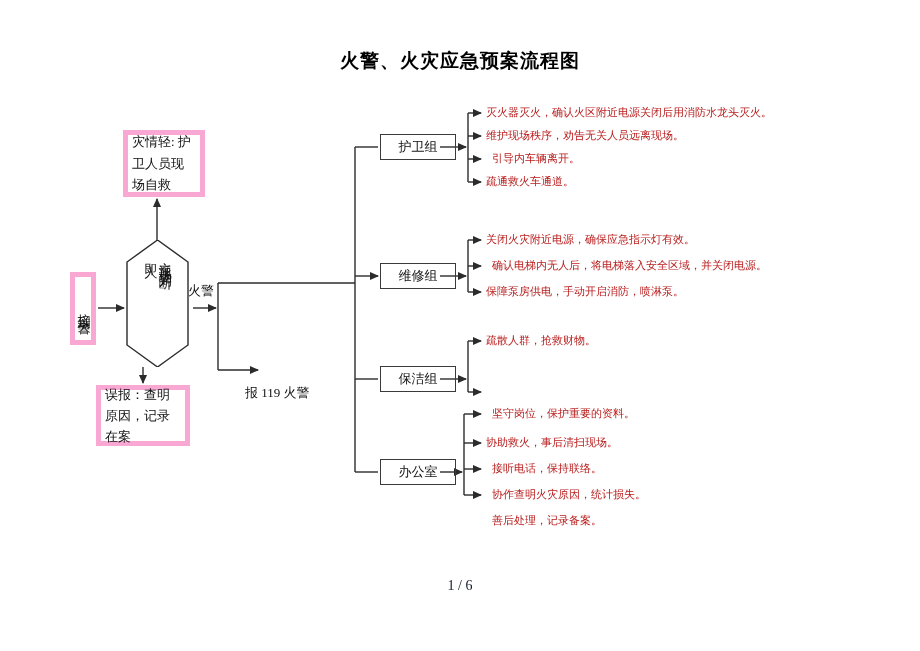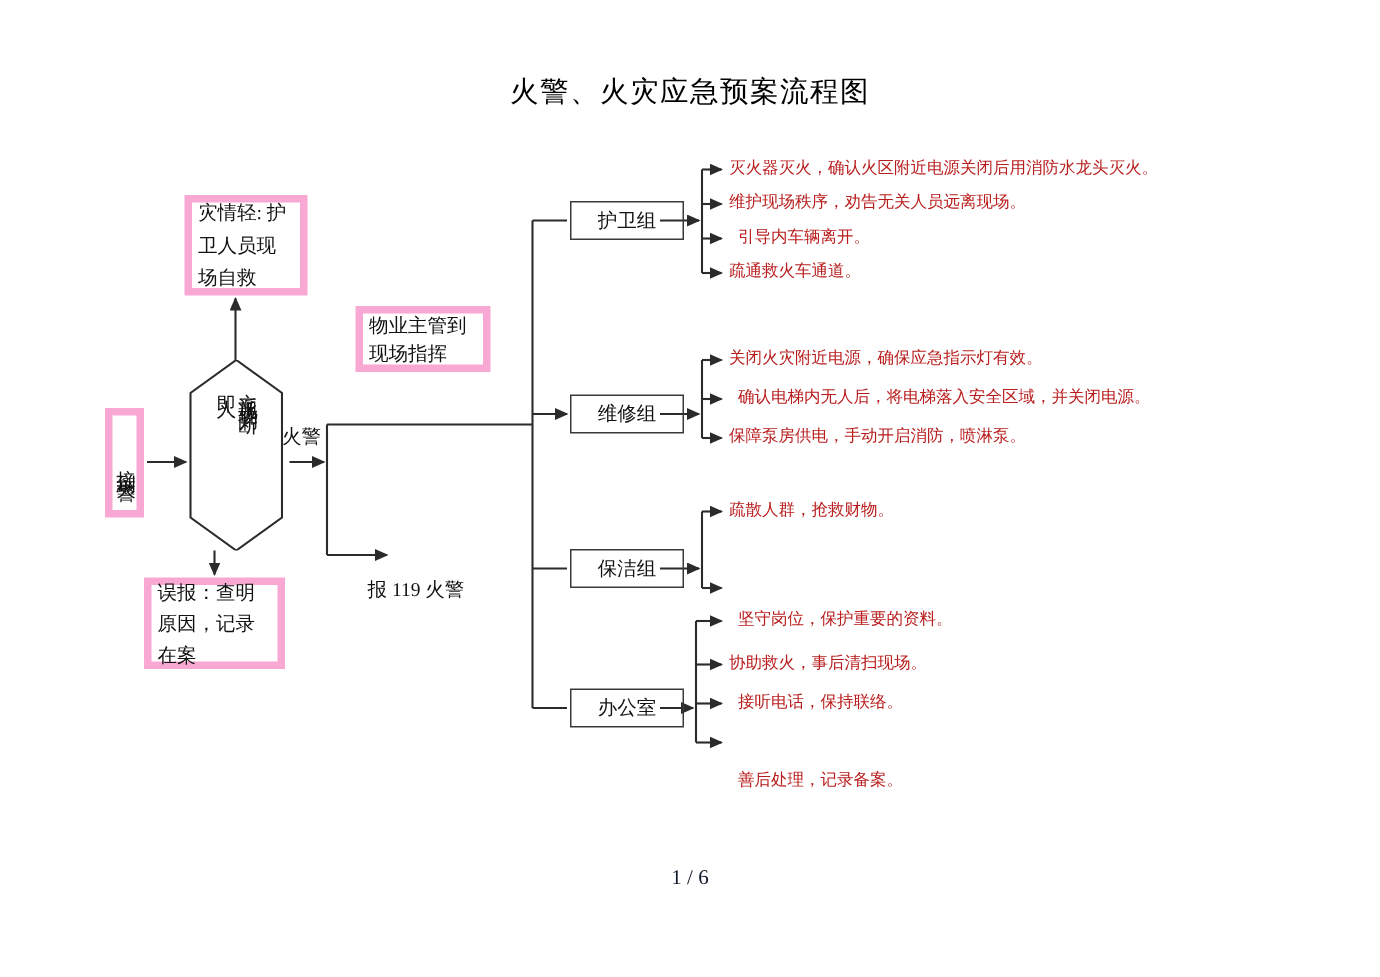--- a/index.html
+++ b/index.html
@@ -35,21 +35,21 @@
 
   
   #title {
     position: absolute;
     left: 0;
     top: 48px;
     width: 920px;
     text-align: center;
     font-family: "Liberation Sans", "DejaVu Sans", sans-serif;
     font-size: 19px;
-    font-weight: normal;
+    font-weight: bold;
     letter-spacing: 1px;
     color: #000;
     z-index: 3;
   }
 
   
   #footer {
     position: absolute;
     left: 0;
     top: 578px;
@@ -247,23 +247,20 @@
       <line x1="464" y1="443" x2="481" y2="443" marker-end="url(#arrow)"></line>
       <line x1="464" y1="469" x2="481" y2="469" marker-end="url(#arrow)"></line>
       <line x1="464" y1="495" x2="481" y2="495" marker-end="url(#arrow)"></line>
     </g>
   </svg>
 
   <div class="node" id="node-light">
     <span class="txt">灾情轻: 护卫人员现场自救</span>
   </div>
 
-  <div class="node" id="node-supervisor">
-    <span class="txt">物业主管到现场指挥</span>
-  </div>
 
   <div class="node" id="node-receive">
     <span>接到火警</span>
   </div>
 
   <div class="node" id="node-false">
     <span class="txt">误报：查明原因，记录在案</span>
   </div>
 
   <div id="node-decision">
@@ -301,17 +298,18 @@
 
   <div class="task" style="top:233px">关闭火灾附近电源，确保应急指示灯有效。</div>
   <div class="task" style="top:259px;left:492px">确认电梯内无人后，将电梯落入安全区域，并关闭电源。</div>
   <div class="task" style="top:285px">保障泵房供电，手动开启消防，喷淋泵。</div>
 
   <div class="task" style="top:334px">疏散人群，抢救财物。</div>
 
   <div class="task" style="top:407px;left:492px">坚守岗位，保护重要的资料。</div>
   <div class="task" style="top:436px">协助救火，事后清扫现场。</div>
   <div class="task" style="top:462px;left:492px">接听电话，保持联络。</div>
+  <div class="task" style="top:488px;left:492px">协作查明火灾原因，统计损失。</div>
   <div class="task" style="top:514px;left:492px">善后处理，记录备案。</div>
 
   <div id="footer">1 / 6</div>
 
 </div>
 
 </body></html>

